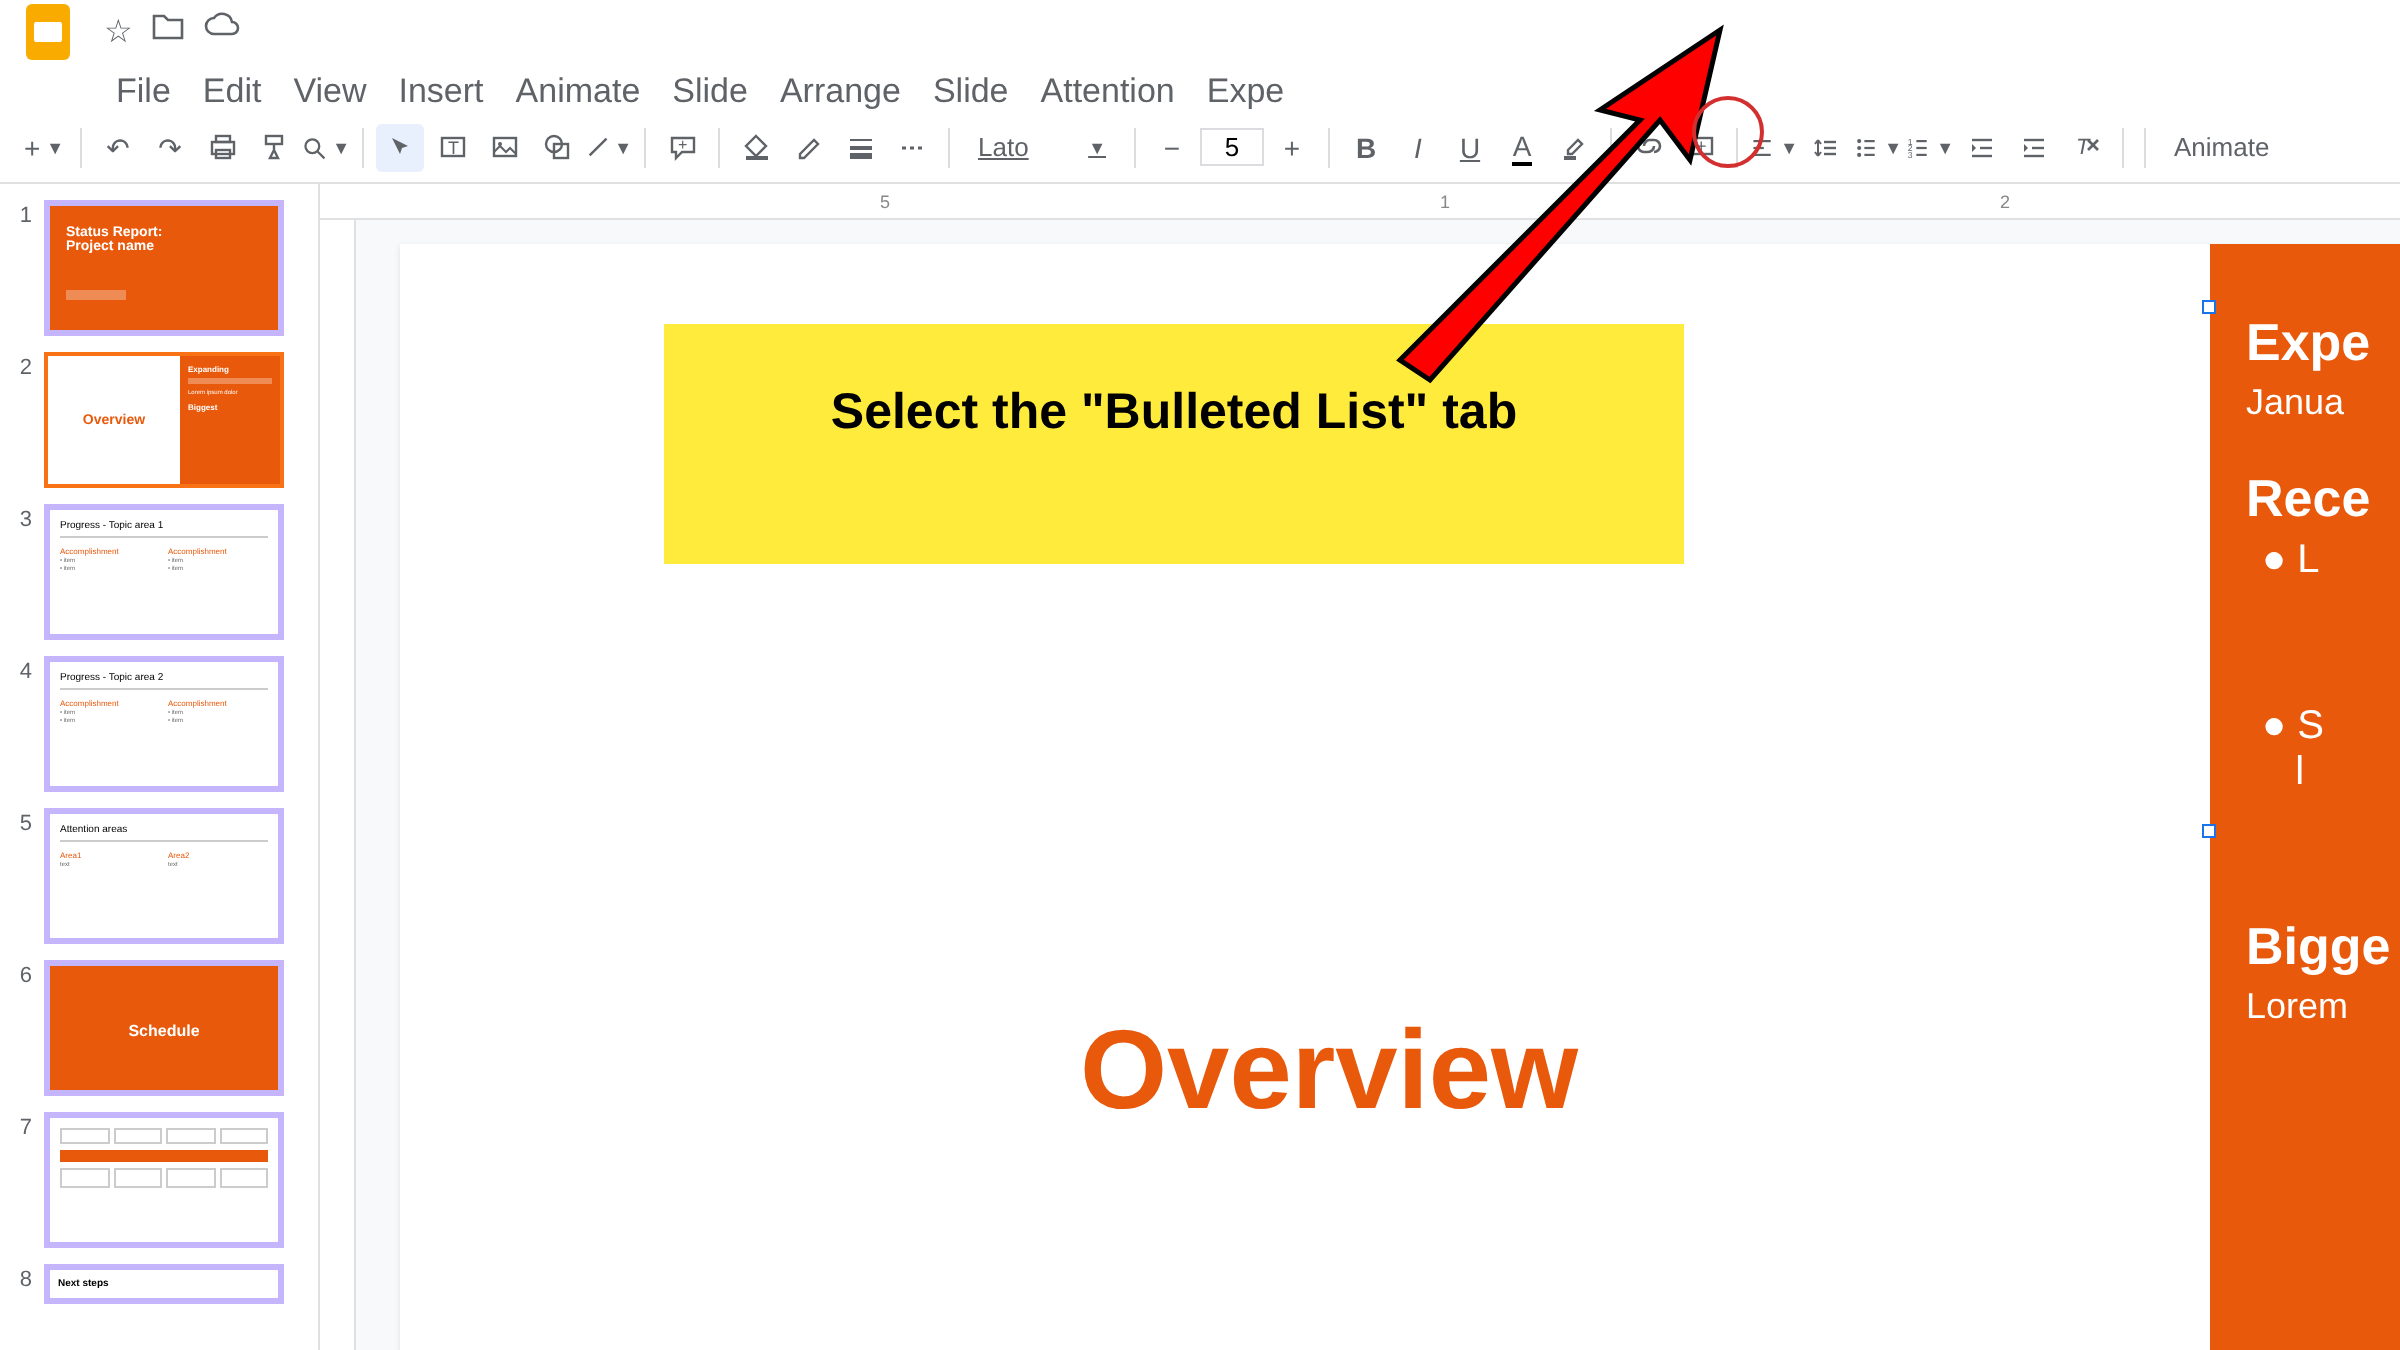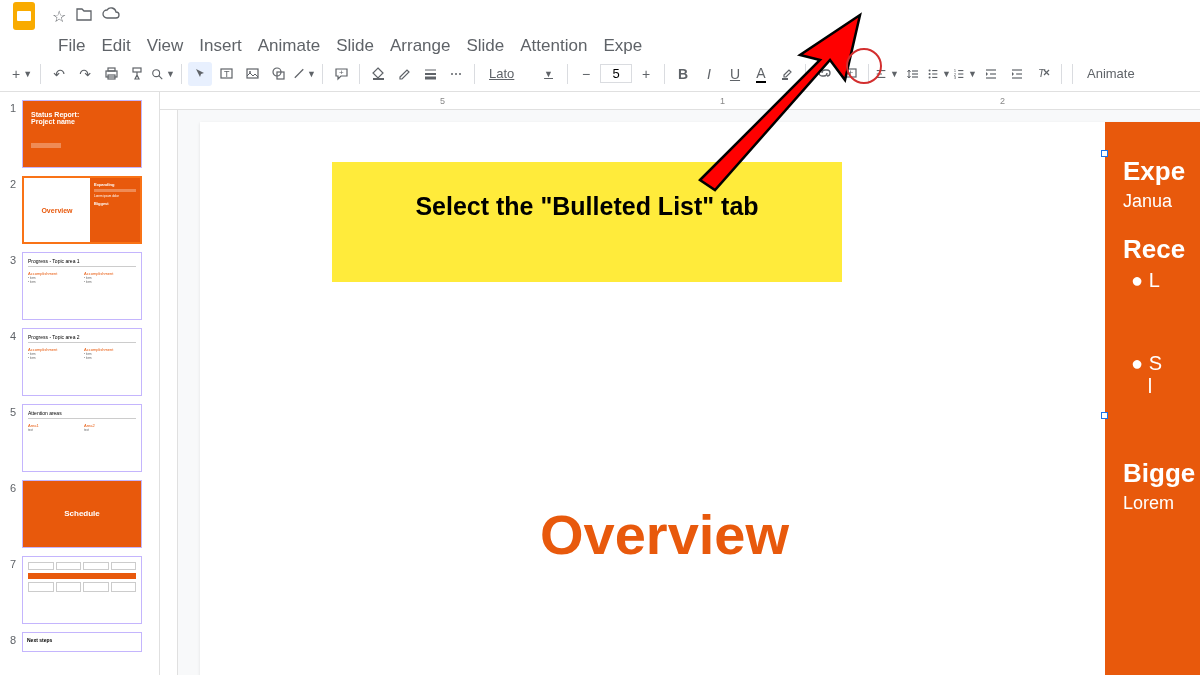--- a/index.html
+++ b/index.html
@@ -20,21 +20,21 @@
 .tb-dropdown { display: flex; align-items: center; gap: 2px; }
 .font-select { display: flex; align-items: center; padding: 2px 8px; font-size: 13px; color: #5f6368; min-width: 80px; text-decoration: underline; }
 .font-size-box { border: 1px solid #dadce0; padding: 1px 6px; font-size: 13px; width: 32px; text-align: center; }
 .format-opts { font-size: 13px; color: #5f6368; padding: 2px 8px; cursor: pointer; }
 .caret { font-size: 9px; color: #5f6368; margin-left: 1px; }
 
 .workspace { display: flex; height: calc(675px - 92px); }
 .thumbnails { width: 160px; background: #fff; border-right: 1px solid #e0e0e0; padding: 8px 6px; overflow-y: auto; }
 .thumb-row { display: flex; gap: 6px; margin-bottom: 8px; }
 .thumb-num { font-size: 11px; color: #5f6368; width: 10px; text-align: right; padding-top: 2px; }
-.thumb { width: 120px; height: 68px; border: 1px solid #c4b5fd; background: #fff; position: relative; overflow: hidden; }
+.thumb { width: 120px; height: 68px; border: 3px solid #c4b5fd; background: #fff; position: relative; overflow: hidden; }
 .thumb.selected { border: 2px solid #f97316; }
 
 .canvas-area { flex: 1; position: relative; background: #f8f9fa; overflow: hidden; }
 .hruler { height: 18px; background: #fff; border-bottom: 1px solid #e0e0e0; position: relative; font-size: 9px; color: #999; }
 .vruler { width: 18px; background: #fff; border-right: 1px solid #e0e0e0; position: absolute; left: 0; top: 18px; bottom: 0; }
 .slide-canvas { position: absolute; left: 40px; top: 30px; width: 1060px; height: 595px; background: #fff; box-shadow: 0 1px 3px rgba(0,0,0,0.1); }
 
 .slide-orange-panel { position: absolute; right: 0; top: 0; width: 155px; height: 100%; background: #e8590c; color: #fff; padding: 34px 8px 8px 18px; }
 .panel-text { font-size: 26px; font-weight: bold; margin-bottom: 4px; }
 .panel-sub { font-size: 18px; margin-bottom: 22px; }

